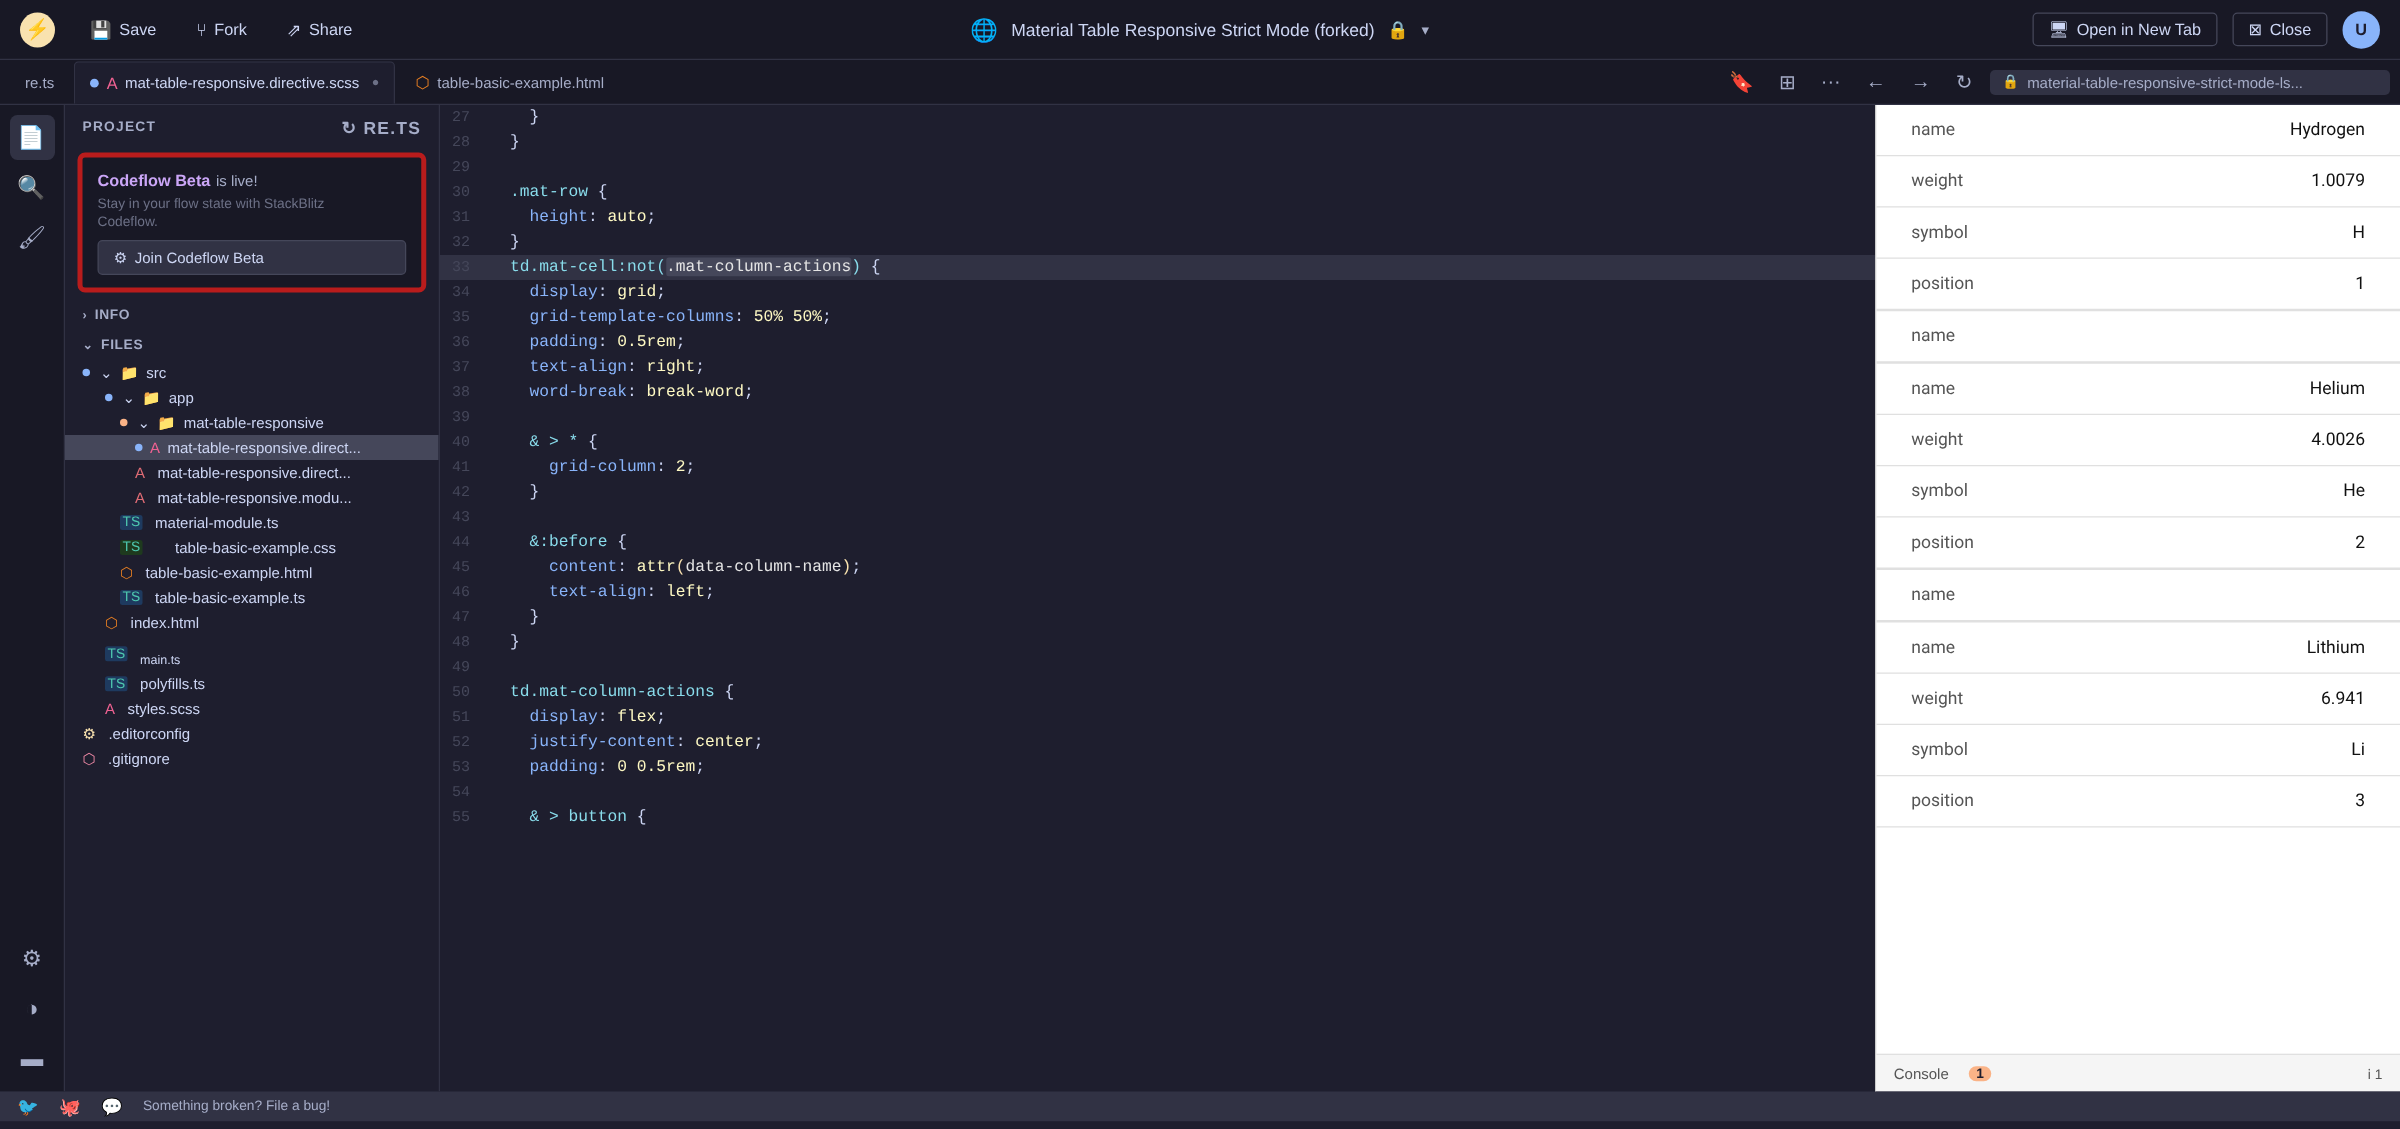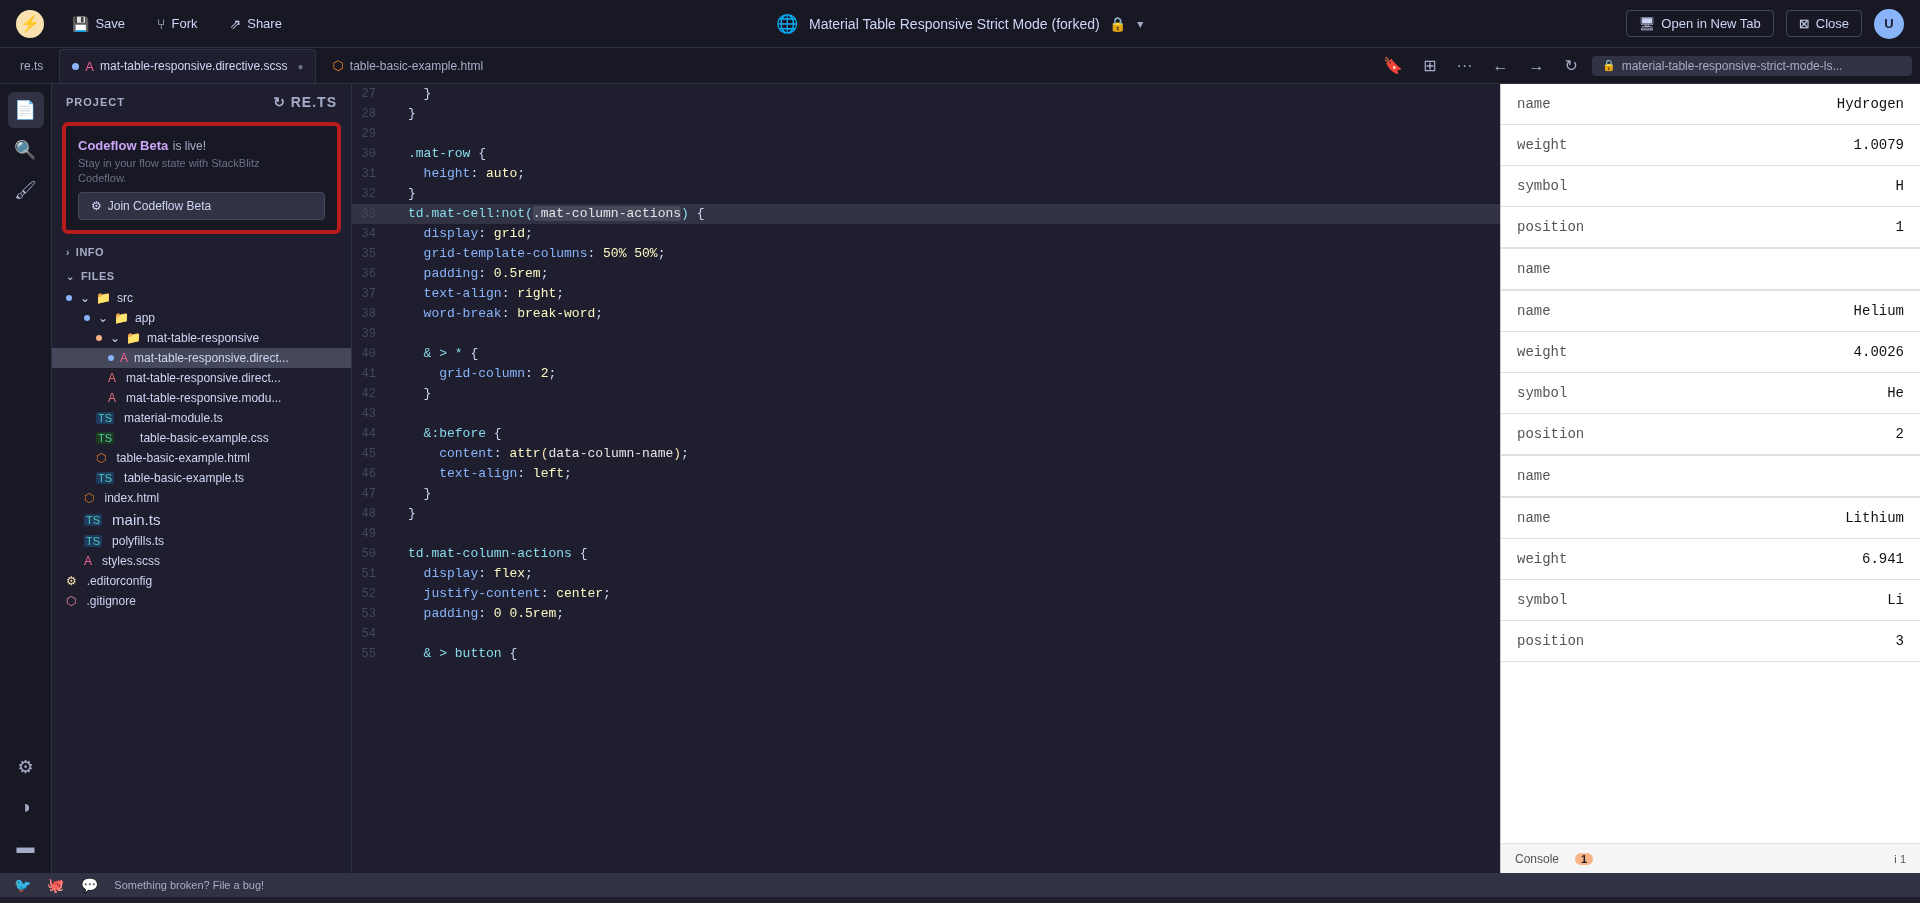--- a/index.html
+++ b/index.html
@@ -272,23 +272,22 @@
       overflow: hidden;
     }
     .preview-table {
       flex: 1;
       overflow-y: auto;
       font-family: 'Roboto', Arial, sans-serif;
     }
     .preview-row {
       display: flex;
       border-bottom: 1px solid #e0e0e0;
-      padding: 12px 16px;
+      padding: 12px 28px;
       align-items: center;
-      font-family: Liberation Mono, monospace;
     }
     .preview-row.section-sep {
       border-bottom: 2px solid #e0e0e0;
     }
     .preview-row .label {
       color: #555;
       font-size: 14px;
       flex: 1;
     }
     .preview-row .value {
@@ -511,21 +510,21 @@
 
       <div class="file-item">
         <span style="width:12px; display:inline-block;"></span>
         <span style="color:#e67e22; font-size:12px;">⬡</span>
         <span style="font-size:12px; margin-left:4px;">index.html</span>
       </div>
 
       <div class="file-item">
         <span style="width:12px; display:inline-block;"></span>
         <span style="color:#4ec9b0; font-size:11px; background:#1e3a5f; padding:0 2px; border-radius:2px;">TS</span>
-        <span style="font-size:15px; margin-left:4px;">main.ts</span>
+        <span style="font-size:10px; margin-left:4px;margin-top:12px;">main.ts</span>
       </div>
 
       <div class="file-item">
         <span style="width:12px; display:inline-block;"></span>
         <span style="color:#4ec9b0; font-size:11px; background:#1e3a5f; padding:0 2px; border-radius:2px;">TS</span>
         <span style="font-size:12px; margin-left:4px;">polyfills.ts</span>
       </div>
 
       <div class="file-item">
         <span style="width:12px; display:inline-block;"></span>

